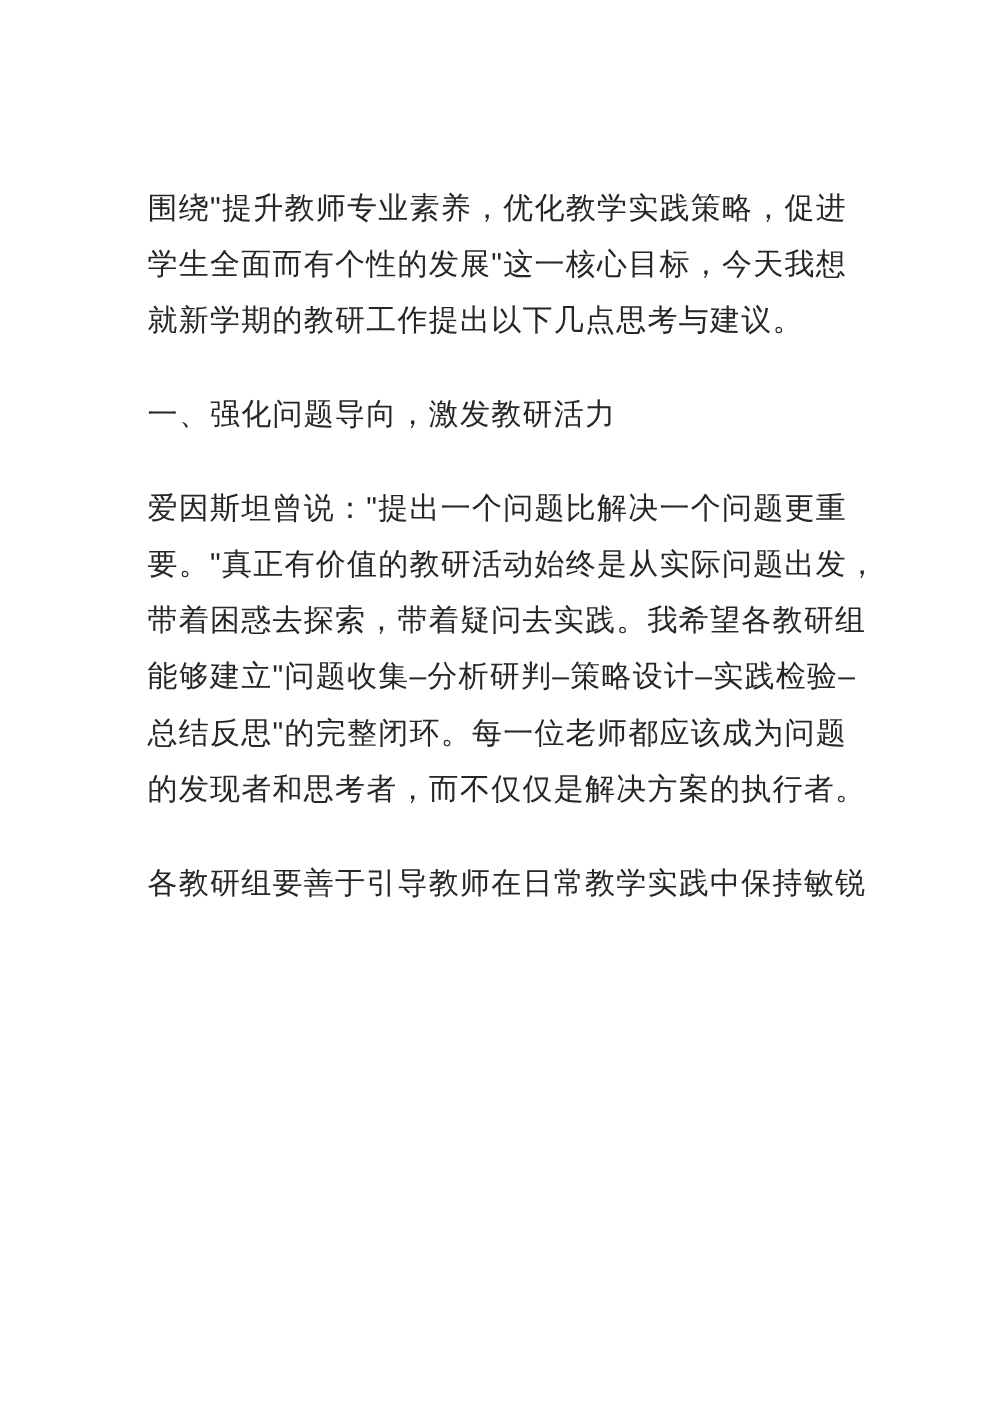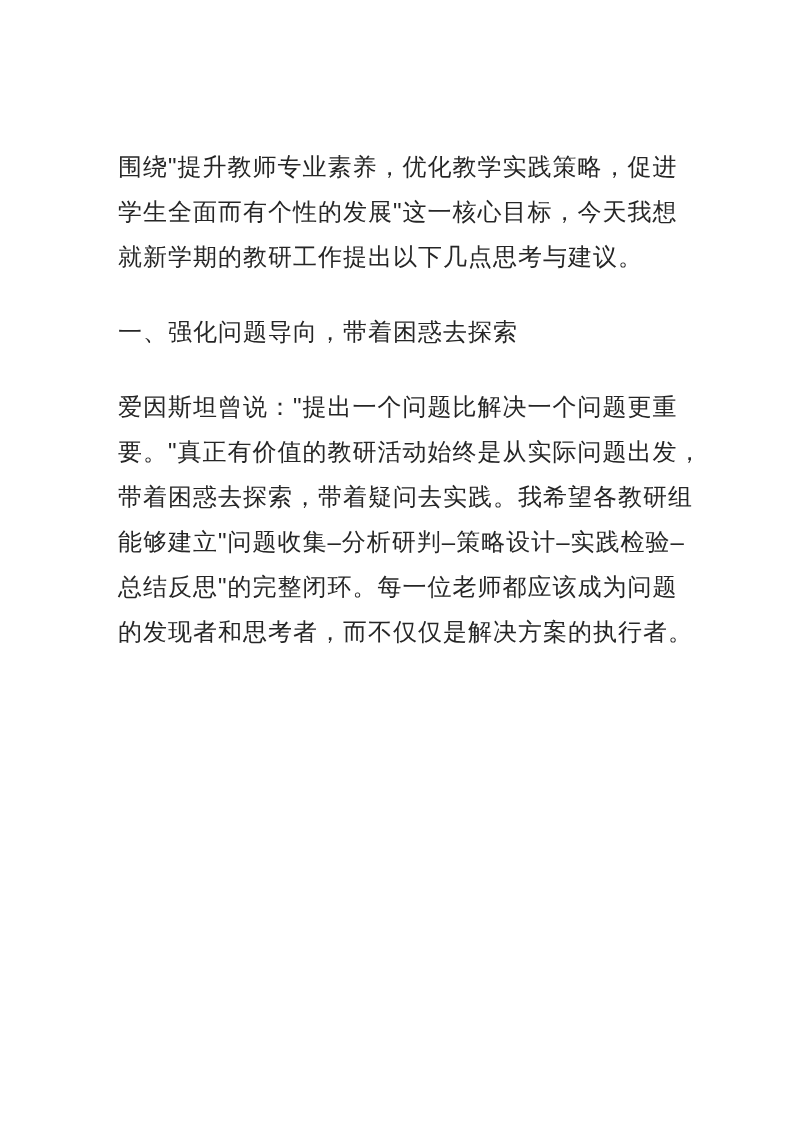--- a/index.html
+++ b/index.html
@@ -35,24 +35,25 @@
 </style>
 </head>
 <body>
 
 <div class="page">
 
   <p class="para">围绕"提升教师专业素养，优化教学实践策略，促进
 学生全面而有个性的发展"这一核心目标，今天我想
 就新学期的教研工作提出以下几点思考与建议。</p>
 
-  <h2 class="heading">一、强化问题导向，带着困惑去探索</h2>
+  <h2 class="heading">一、强化问题导向，激发教研活力</h2>
 
   <p class="para">爱因斯坦曾说："提出一个问题比解决一个问题更重
 要。"真正有价值的教研活动始终是从实际问题出发，
 带着困惑去探索，带着疑问去实践。我希望各教研组
 能够建立"问题收集–分析研判–策略设计–实践检验–
 总结反思"的完整闭环。每一位老师都应该成为问题
 的发现者和思考者，而不仅仅是解决方案的执行者。</p>
 
 
+  <p class="para">各教研组要善于引导教师在日常教学实践中保持敏锐</p>
 
 </div>
 
 </body></html>

